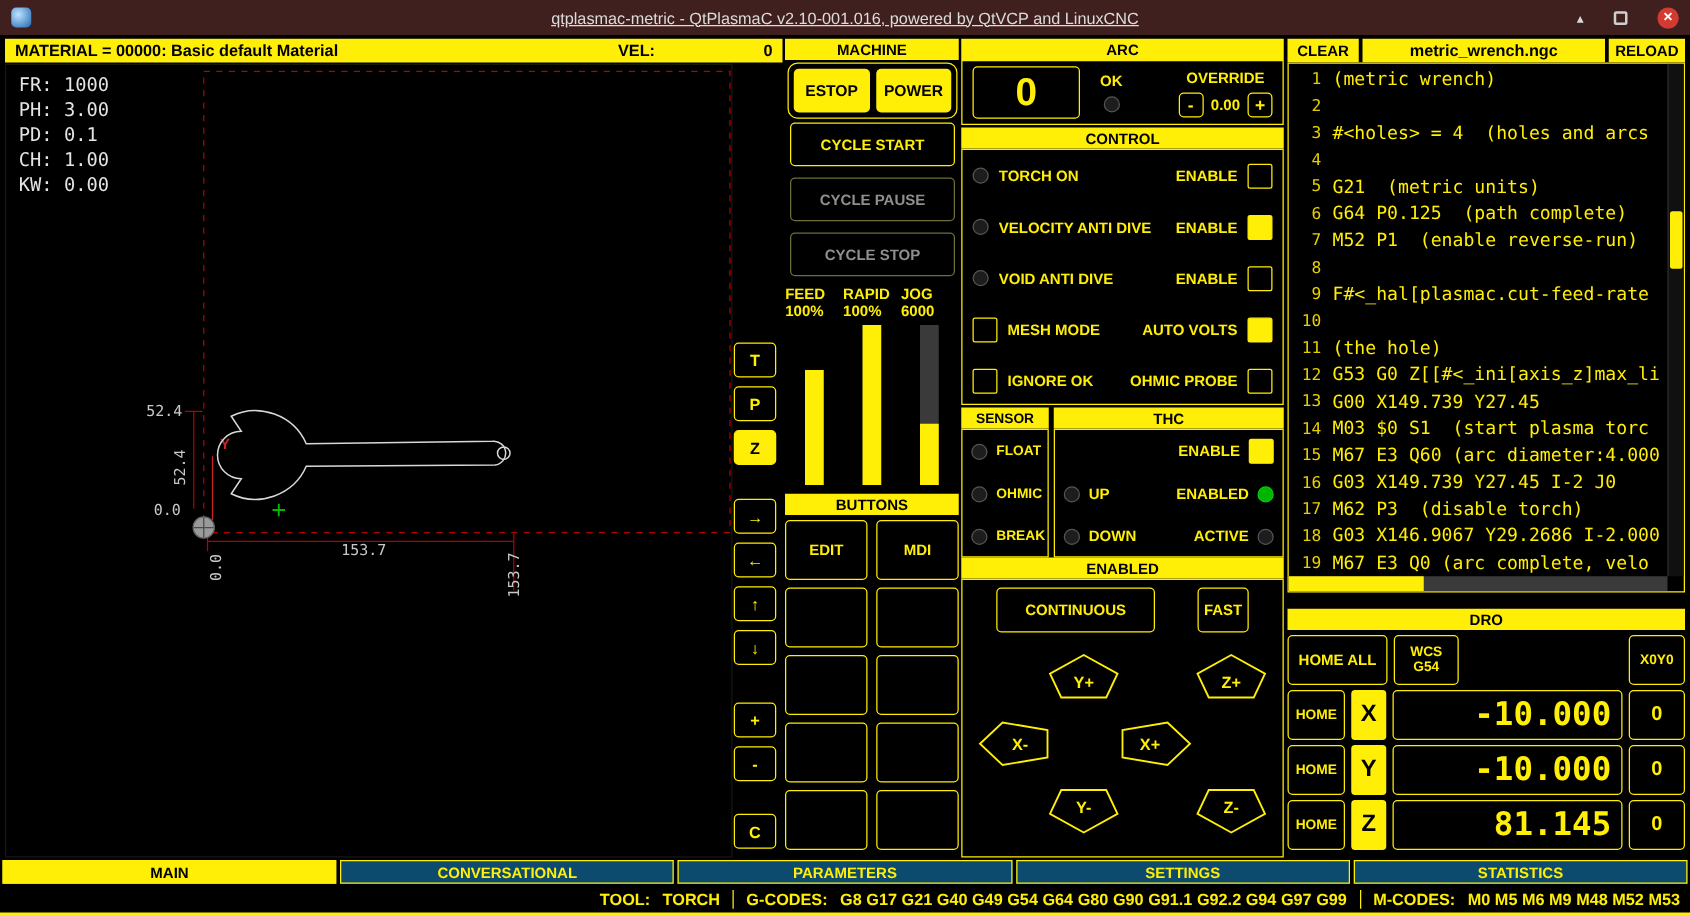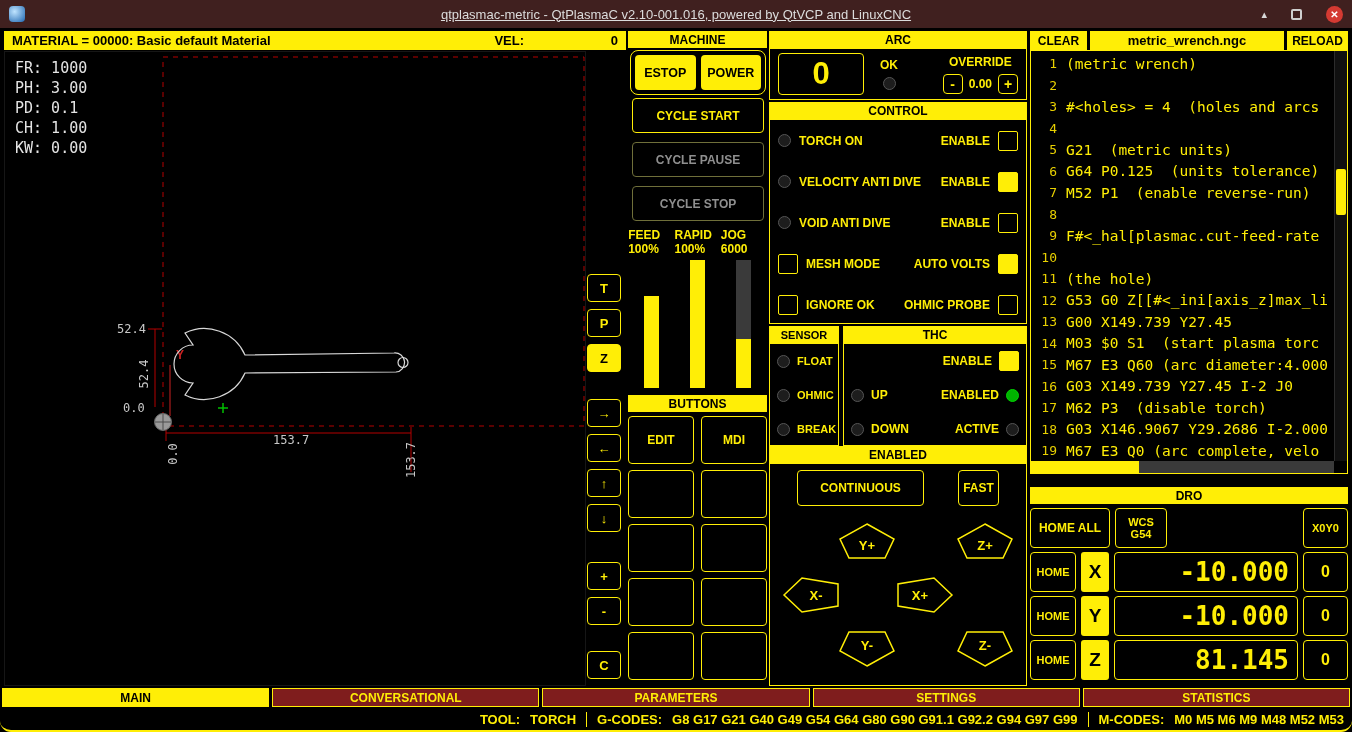--- a/index.html
+++ b/index.html
@@ -111,28 +111,28 @@
   .dro-row { height:40px; margin-bottom:4px; display:flex; gap:5px; }
   .dro-home { width:46px; font-size:11px; }
   .axis-letter { width:28px; border-radius:3px; font-size:19px; }
   .dro-value { flex:1; border:1px solid var(--y); border-radius:4px; color:var(--y);
                font:bold 26px "DejaVu Sans Mono",monospace; display:flex; align-items:center;
                justify-content:flex-end; padding-right:8px; }
   .dro-zero { width:45px; font-size:16px; }
 
   
   .tabs { position:absolute; left:2px; top:688px; width:1348px; height:19px; display:flex; gap:3px; }
-  .tab { flex:1; background:#7f1d1d; border:1px solid var(--y); color:var(--y); font-weight:bold;
+  .tab { flex:1; background:#0c4a6e; border:1px solid var(--y); color:var(--y); font-weight:bold;
          font-size:12px; display:flex; align-items:center; justify-content:center; }
   .tab.active { background:var(--y); color:#000; }
 
   
   .statusbar { position:absolute; left:0; top:708px; width:1352px; height:24px; background:#000;
                border-bottom:2px solid var(--y); display:flex; align-items:center;
-               justify-content:flex-end; gap:10px; padding:0 8px; color:var(--y); font-size:13px; font-weight:600;border-radius:11px; }
+               justify-content:flex-end; gap:10px; padding:0 8px; color:var(--y); font-size:13px; font-weight:600; }
   .vsep { width:1px; height:15px; background:var(--y); }
 </style>
 </head>
 <body>
 
 <div id="app">
 
   <div class="titlebar">
     <span class="app-icon"></span>
     <span class="title-text">qtplasmac-metric - QtPlasmaC v2.10-001.016, powered by QtVCP and LinuxCNC</span>
@@ -392,21 +392,21 @@
         <div class="gline">
         <span class="ln">4</span>
         <span class="lt"></span>
       </div>
         <div class="gline">
         <span class="ln">5</span>
         <span class="lt">G21  (metric units)</span>
       </div>
         <div class="gline">
         <span class="ln">6</span>
-        <span class="lt">G64 P0.125  (units tolerance)</span>
+        <span class="lt">G64 P0.125  (path complete)</span>
       </div>
         <div class="gline">
         <span class="ln">7</span>
         <span class="lt">M52 P1  (enable reverse-run)</span>
       </div>
         <div class="gline">
         <span class="ln">8</span>
         <span class="lt"></span>
       </div>
         <div class="gline">

